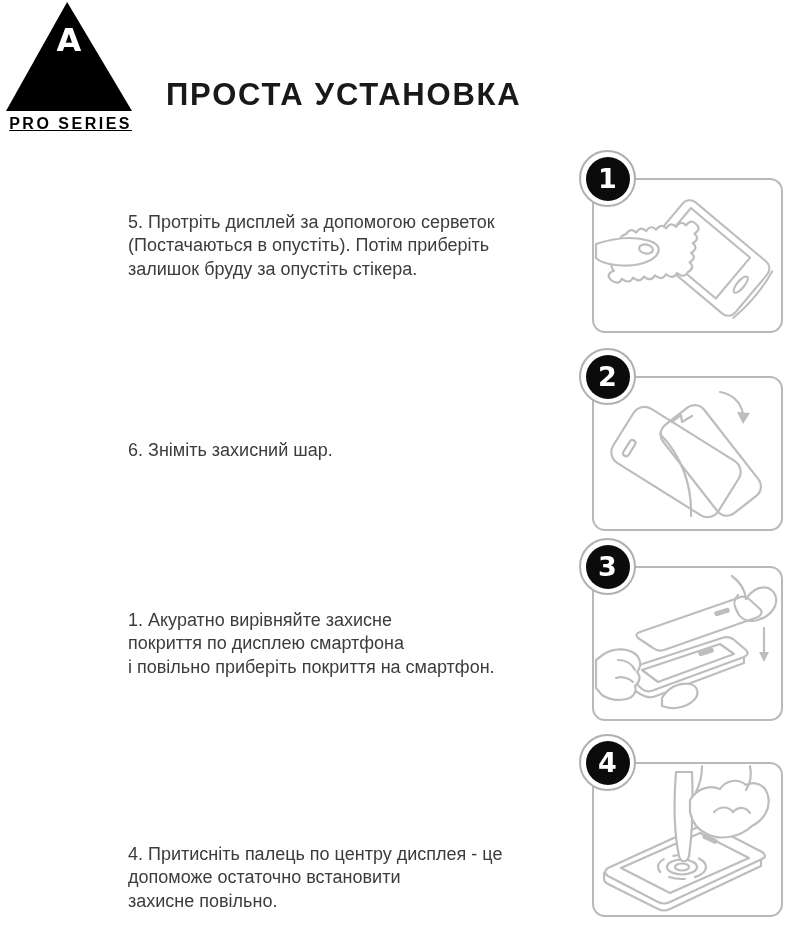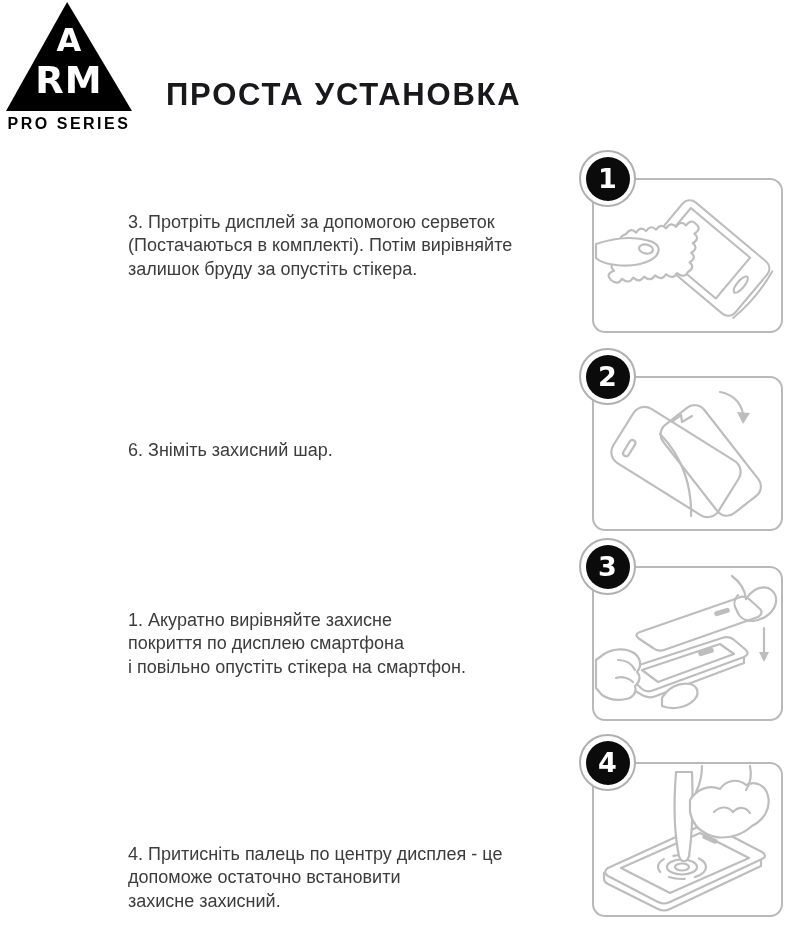--- a/index.html
+++ b/index.html
@@ -7,22 +7,22 @@
         font-family:"Liberation Sans",sans-serif;}
 
   
   .logo{position:absolute;left:6px;top:2px;width:126px;}
   .logo-tri{position:relative;width:126px;height:109px;background:#000;
             clip-path:polygon(48.5% 0,0 100%,100% 100%);}
   .logo-a{position:absolute;left:0;right:0;top:22px;text-align:center;color:#fff;
           font-family:"DejaVu Sans",sans-serif;font-weight:700;font-size:32px;line-height:1;}
   .logo-rm{position:absolute;left:0;right:0;top:60px;text-align:center;color:#fff;
            font-family:"DejaVu Sans",sans-serif;font-weight:700;font-size:37px;line-height:1;letter-spacing:1px;}
-  .logo-sub{margin-top:4px;width:126px;text-align:center;color:#000;font-weight:700;
-            font-size:16px;letter-spacing:2.5px;white-space:nowrap;}
+  .logo-sub{margin-top:4px;width:126px;text-align:right;color:#000;font-weight:700;
+            font-size:16px;letter-spacing:2.5px;white-space:nowrap;text-decoration:underline;}
 
   
   .title{position:absolute;left:166px;top:56px;font-size:31px;font-weight:700;
          color:#19191c;letter-spacing:1.8px;white-space:nowrap;}
 
   
   .step-text{position:absolute;left:128px;color:#3c3c3c;font-size:18px;line-height:23.4px;}
   .step-text div{white-space:nowrap;}
   .t1{top:211px;} .t2{top:439px;} .t3{top:609px;} .t4{top:801px;margin-top:42px;}
 
@@ -47,44 +47,43 @@
   .art .dash{stroke-dasharray:16 10;}
 </style>
 </head>
 <body>
 
 <div class="page">
 
   <div class="logo">
     <div class="logo-tri">
       <div class="logo-a">A</div>
-      <div class="logo-rm">RM</div>
     </div>
     <div class="logo-sub">PRO SERIES</div>
   </div>
 
   <h1 class="title">ПРОСТА УСТАНОВКА</h1>
 
   <div class="step-text t1">
-    <div>3. Протріть дисплей за допомогою серветок</div>
-    <div>(Постачаються в комплекті). Потім вирівняйте</div>
+    <div>5. Протріть дисплей за допомогою серветок</div>
+    <div>(Постачаються в опустіть). Потім приберіть</div>
     <div>залишок бруду за опустіть стікера.</div>
   </div>
   <div class="step-text t2">
     <div>6. Зніміть захисний шар.</div>
   </div>
   <div class="step-text t3">
     <div>1. Акуратно вирівняйте захисне</div>
     <div>покриття по дисплею смартфона</div>
-    <div>і повільно опустіть стікера на смартфон.</div>
+    <div>і повільно приберіть покриття на смартфон.</div>
   </div>
   <div class="step-text t4">
     <div>4. Притисніть палець по центру дисплея - це</div>
     <div>допоможе остаточно встановити</div>
-    <div>захисне захисний.</div>
+    <div>захисне повільно.</div>
   </div>
 
   <div class="figure f1">
     <div class="badge">
       <div class="badge-num">1</div>
     </div>
     <svg class="art" width="187" height="151" viewBox="0 0 187 151">
       <g transform="translate(115,78) rotate(-50) scale(0.92)">
         <rect x="-37" y="-60" width="74" height="120" rx="10"></rect>
         <path d="M -33,62 Q 0,68 33,62"></path>

